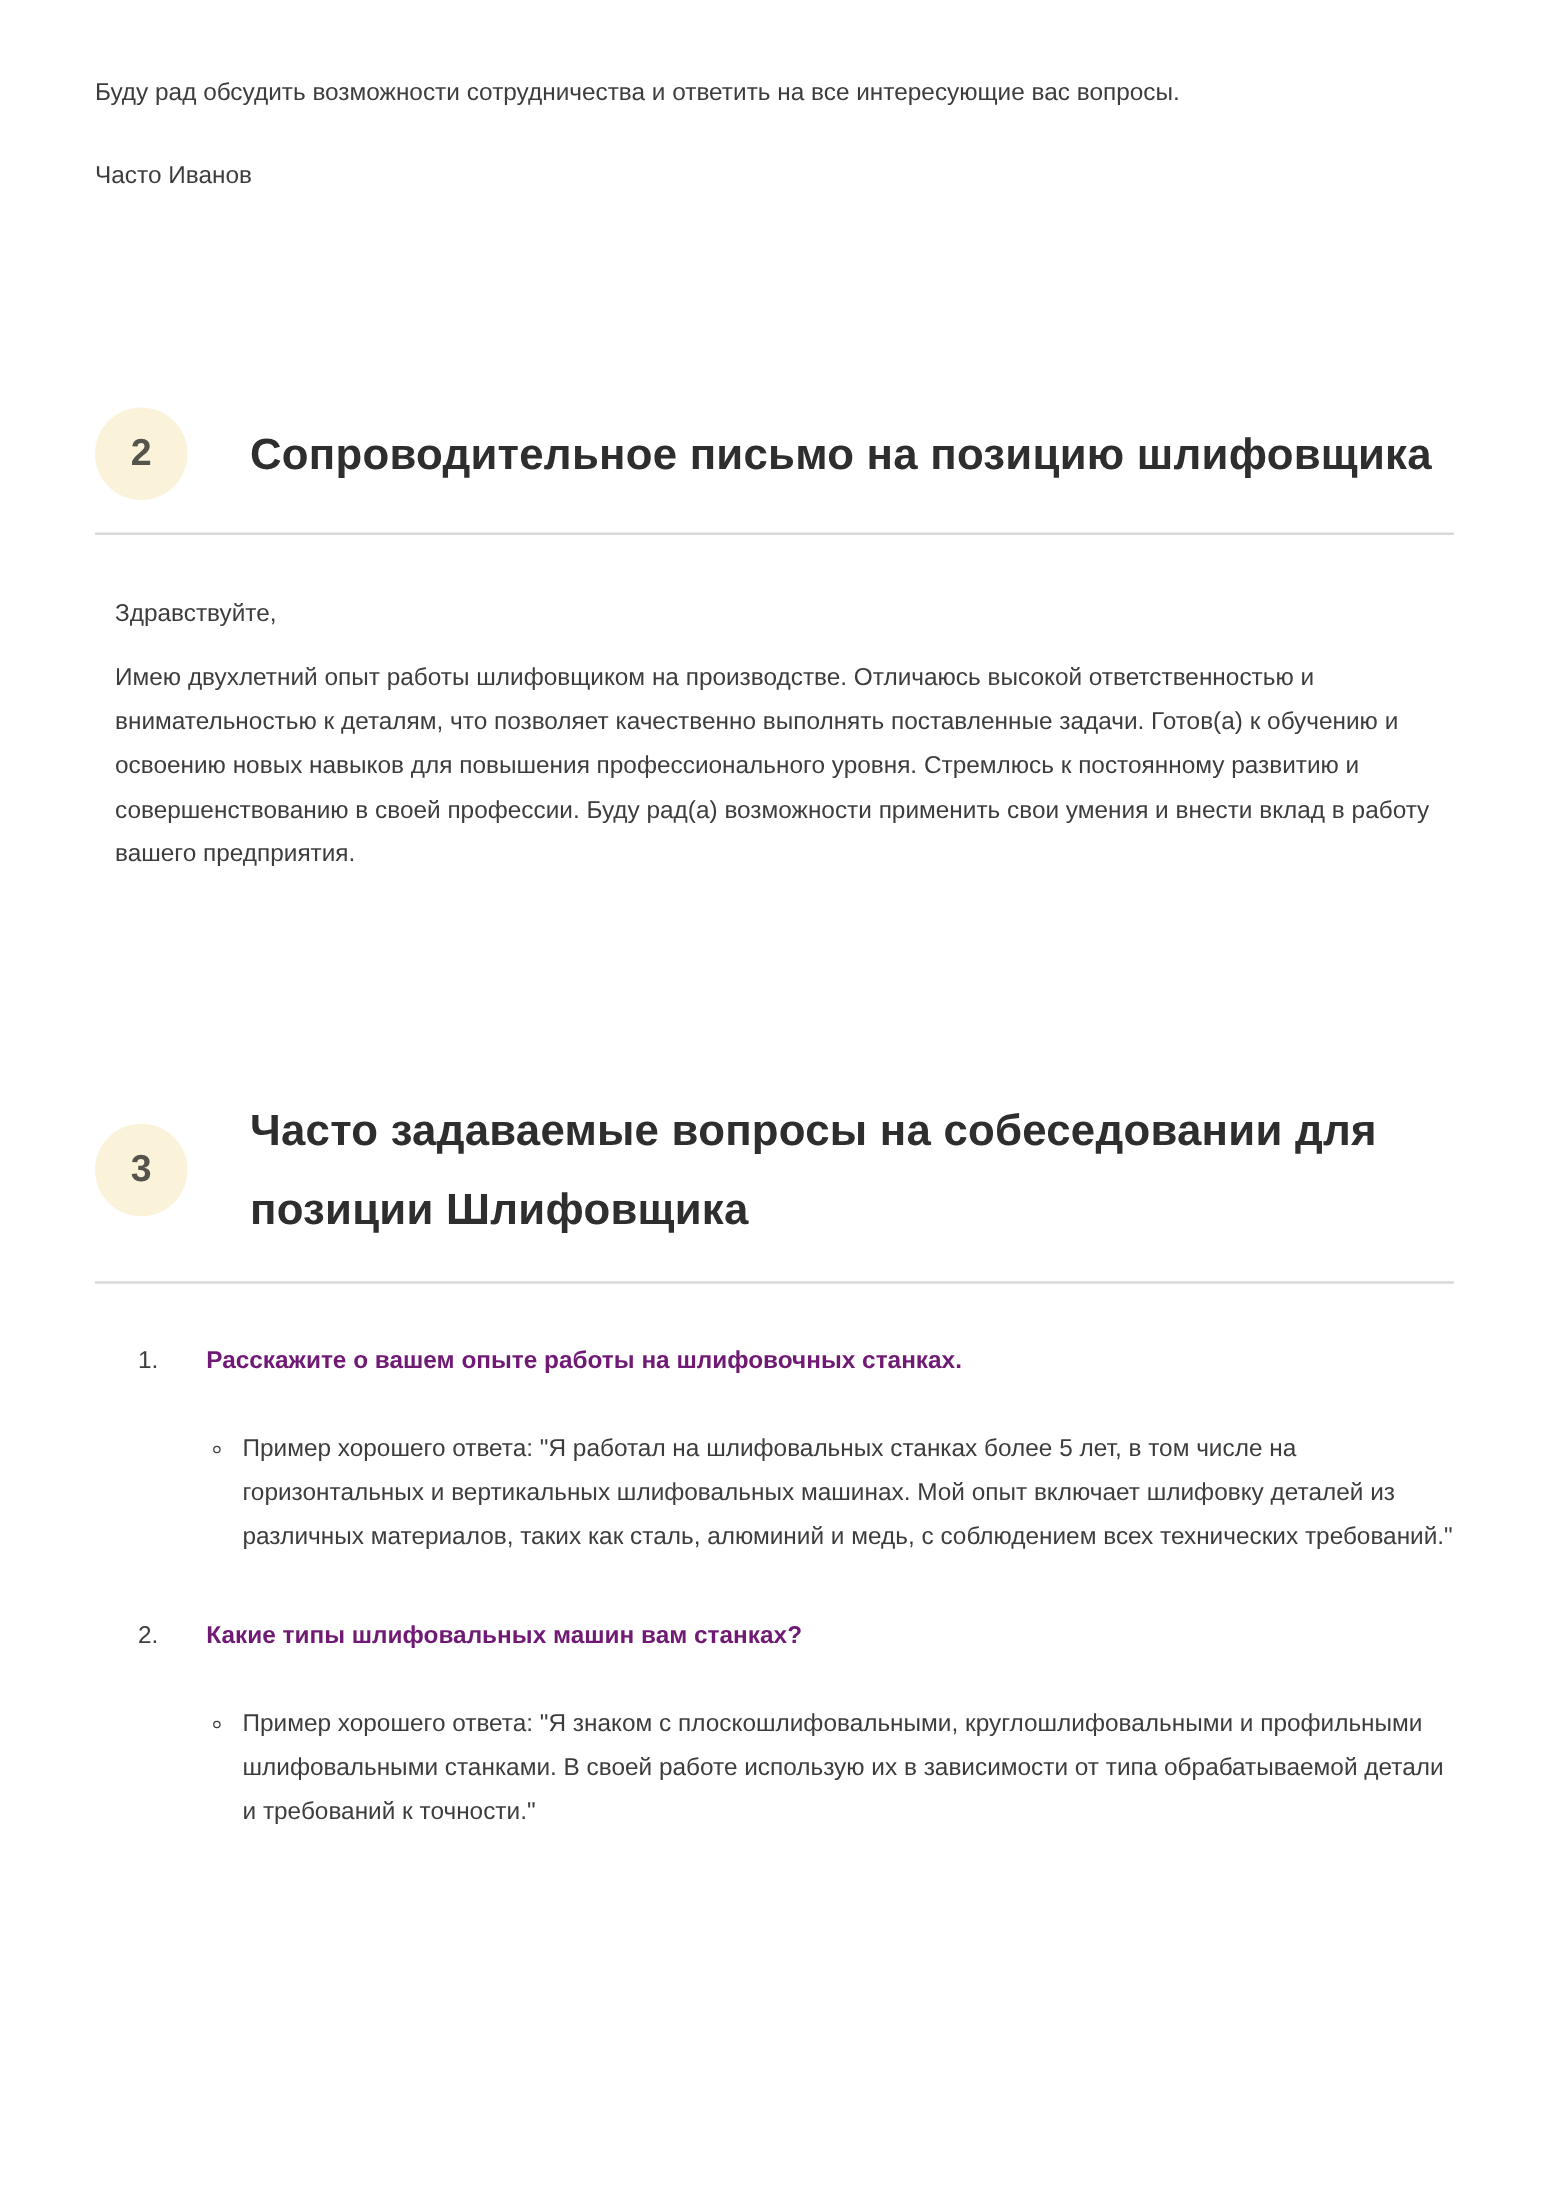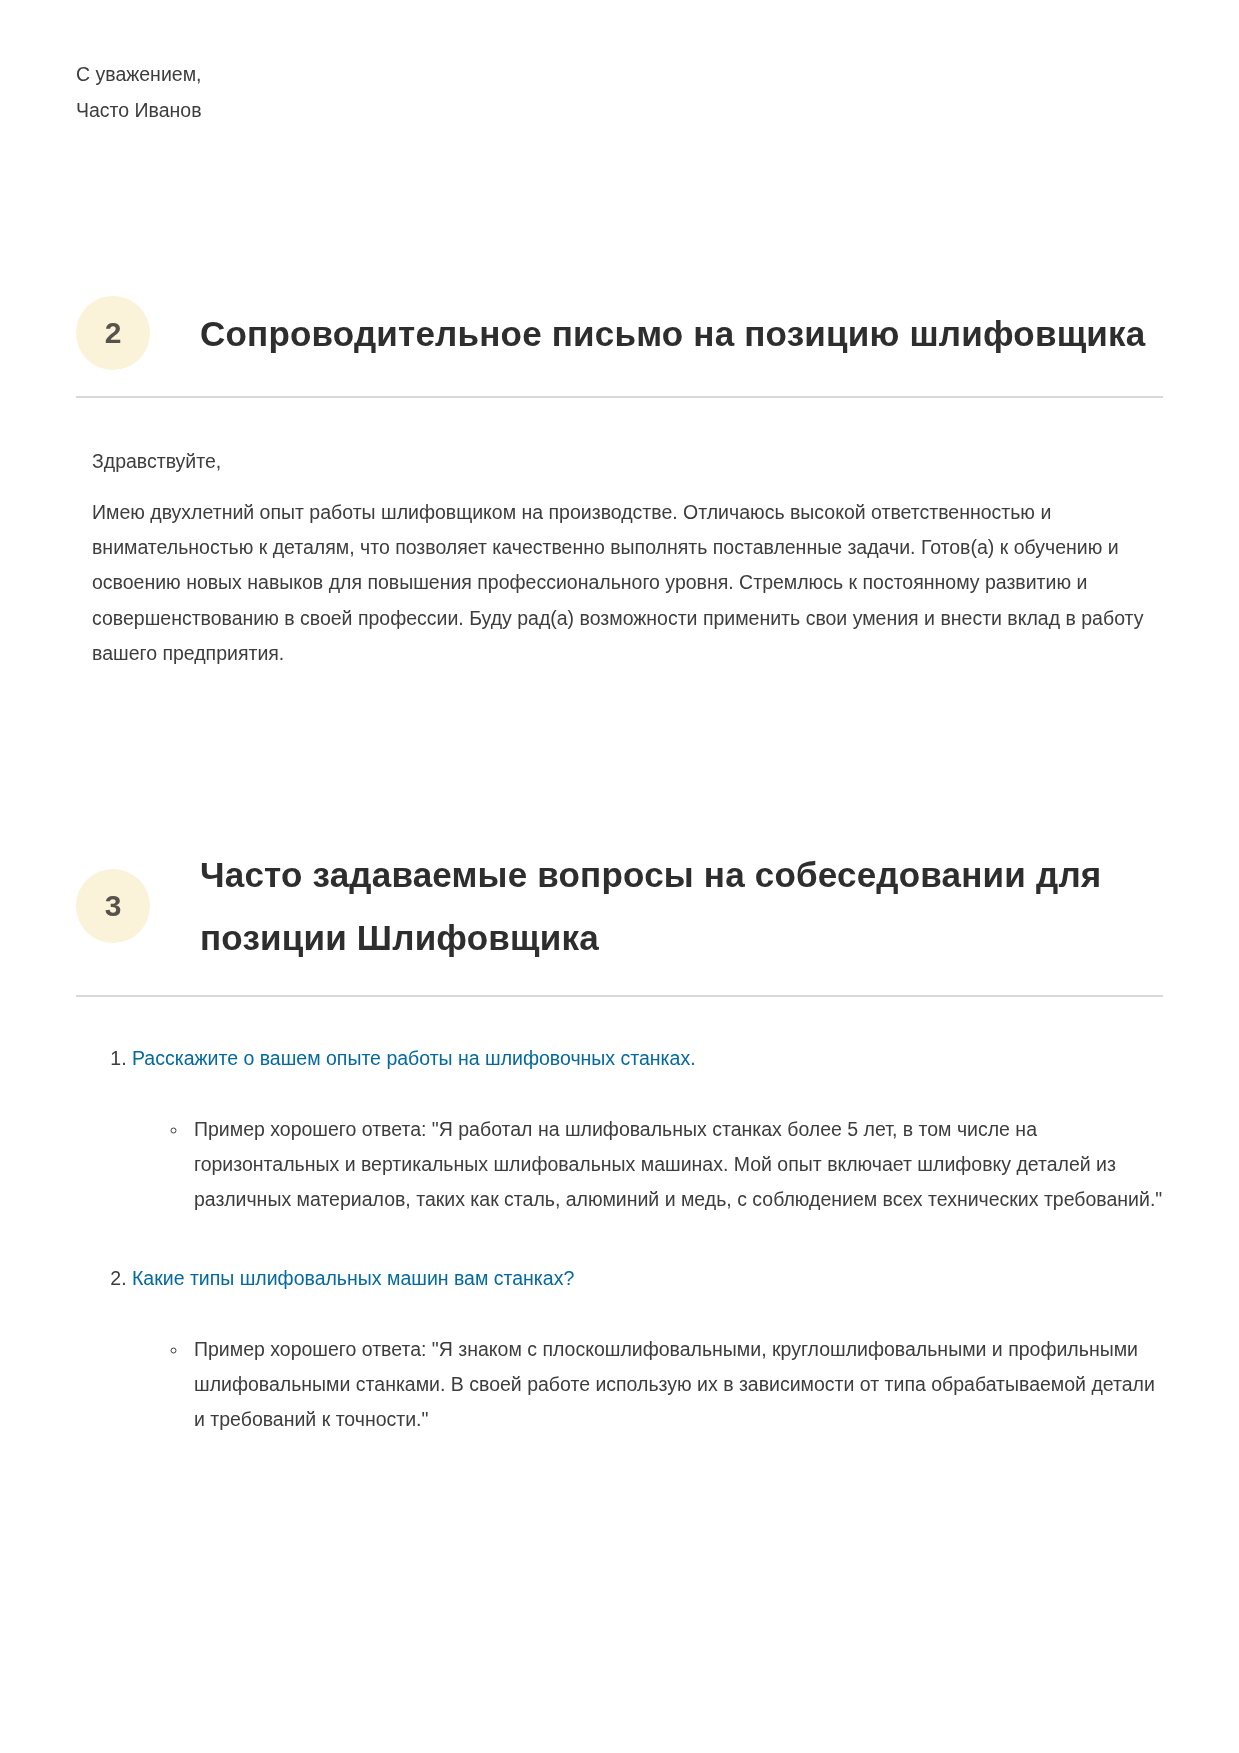--- a/index.html
+++ b/index.html
@@ -83,22 +83,23 @@
   }
   ol.faq-list > li {
     margin-bottom: 44px;
     line-height: 1.8;
   }
   ol.faq-list > li::marker {
     font-weight: normal;
     color: #3d3d3d;
   }
   .faq-question {
-    font-weight: normal;
-    color: #0369a1;
+    font-weight: bold;
+    color: #701a75;
+    margin-left: 33px;
   }
   ul.answer-list {
     list-style-type: circle;
     margin: 36px 0 0 0;
     padding-left: 56px;
   }
   ul.answer-list > li {
     line-height: 1.8;
     color: #3d3d3d;
     padding-left: 6px;
@@ -106,23 +107,23 @@
   ul.answer-list > li::marker {
     color: #3d3d3d;
     font-size: 17px;
   }
 </style>
 </head>
 <body>
 
 <div class="page">
 
+  <p class="intro-paragraph">Буду рад обсудить возможности сотрудничества и ответить на все интересующие вас вопросы.</p>
 
   <div class="signature">
-    <div>С уважением,</div>
     <div>Часто Иванов</div>
   </div>
 
   <div class="section-header">
     <div class="section-badge">2</div>
     <h2 class="section-title">Сопроводительное письмо на позицию шлифовщика</h2>
   </div>
   <hr class="section-rule">
 
   <div class="section-body">

